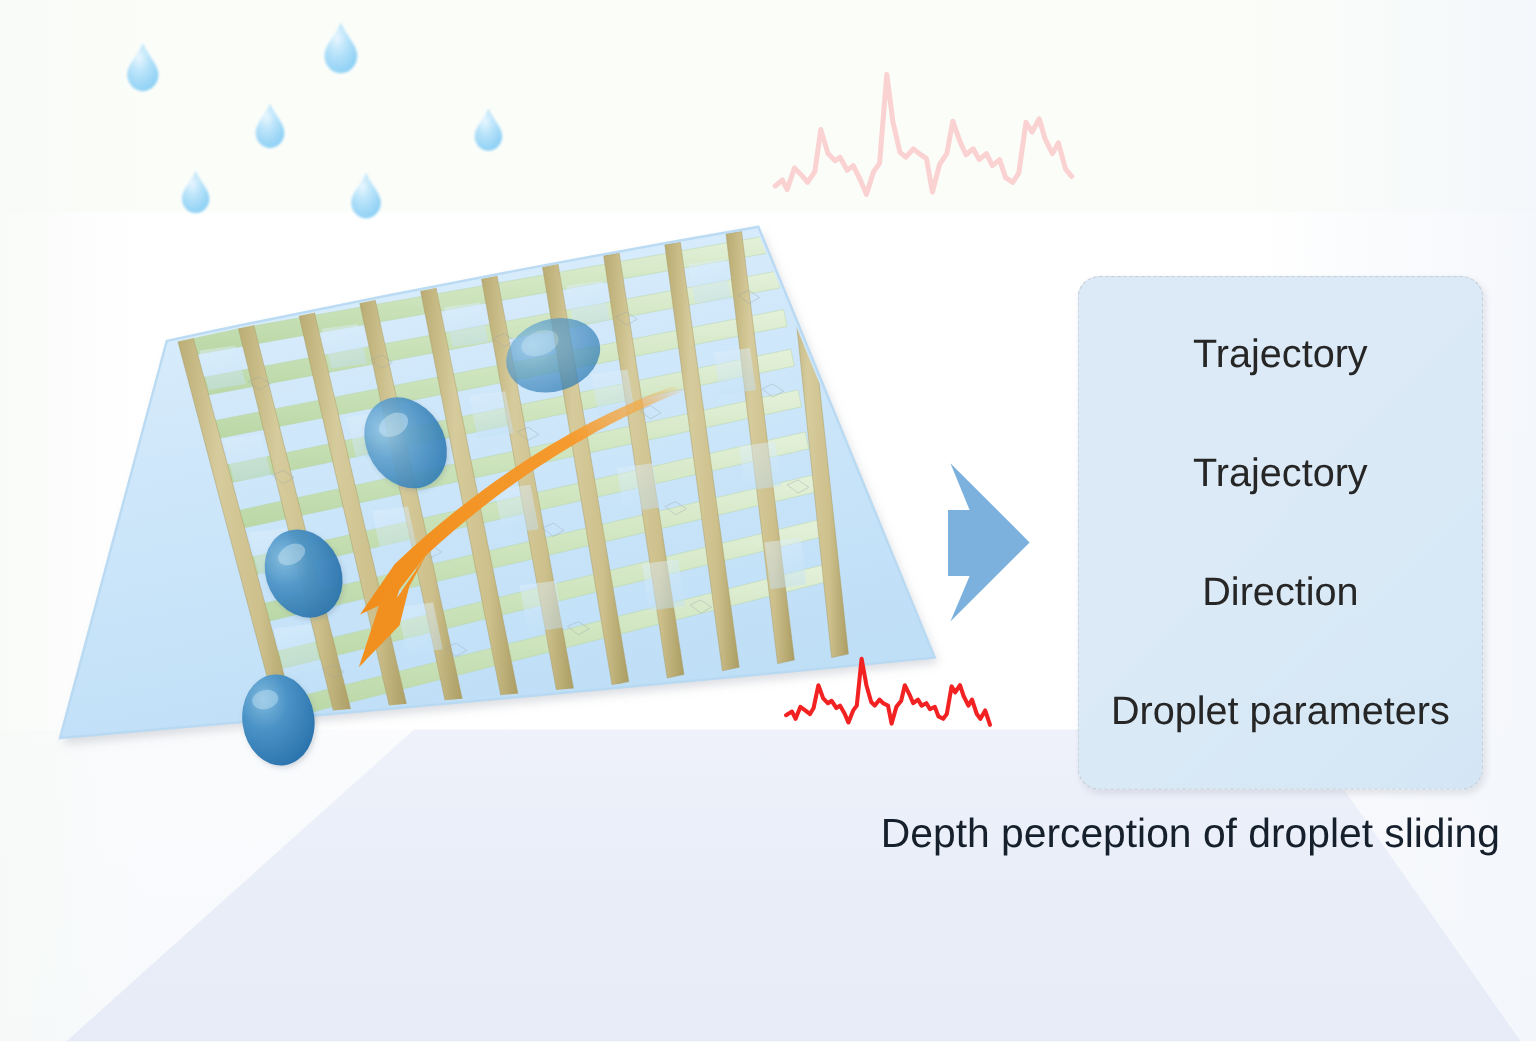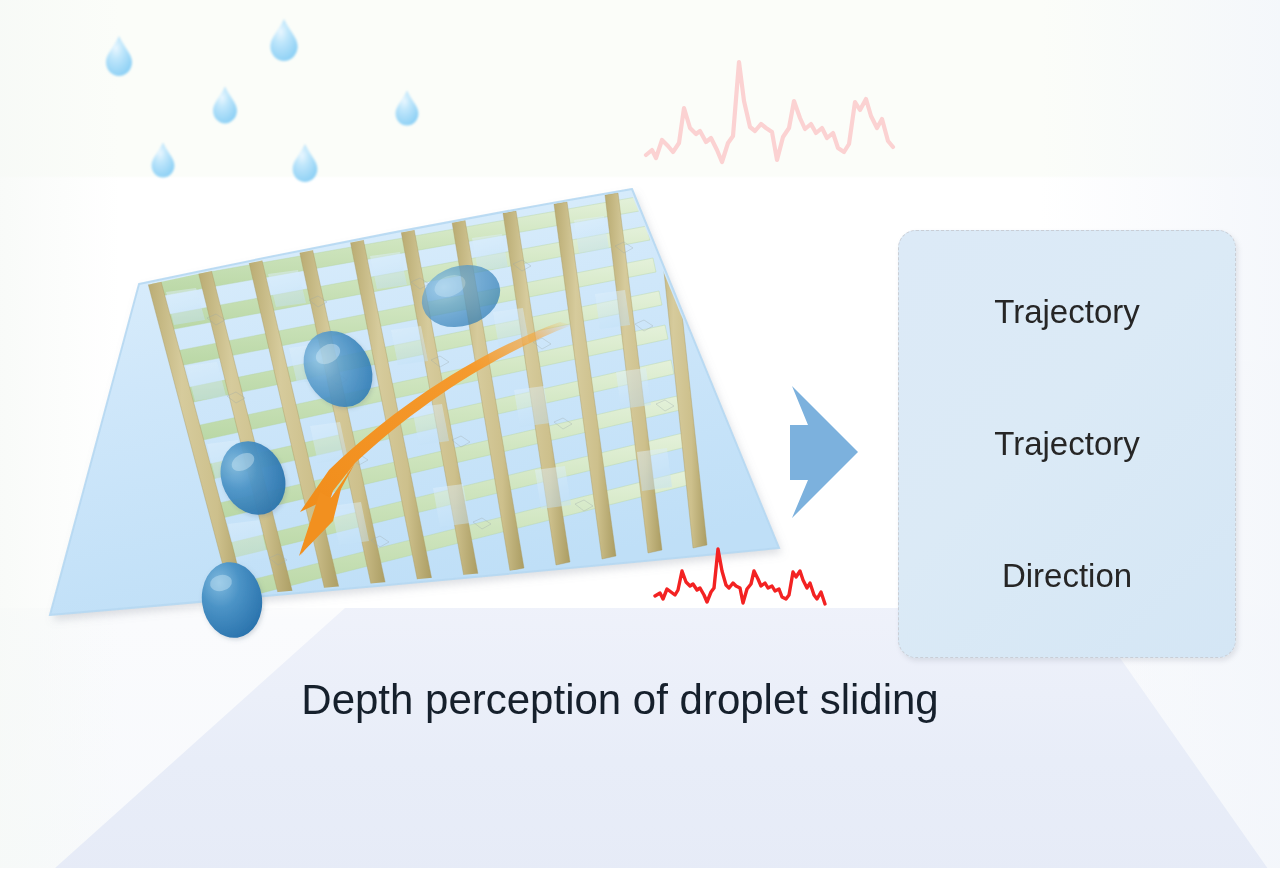--- a/index.html
+++ b/index.html
@@ -62,22 +62,22 @@
     line-height: 1;
     white-space: nowrap;
     text-align: center;
     width: 100%;
   }
 
   
   #caption {
     position: absolute;
     left: 0; top: 676px; width: 1260px;
-    text-align: center;
-    font-size: 42px;
+    text-align: right;
+    font-size: 34px;
     color: #16202c;
     white-space: nowrap;
   }
   #caption-inner { display: inline-block; transform: translateX(-10px); }
 </style>
 </head>
 <body>
 
 <div id="scene">
 
@@ -303,19 +303,20 @@
   </svg>
 
   <svg class="layer" width="1280" height="886">
     <polyline points="655,596 660,593 663,599 667,589 671,592 675,595 678,590 682,571 686,582 690,586 693,584 697,590 700,588 704,595 707,602 711,592 714,588 718,549 722,571 726,585 729,588 733,583 736,586 740,588 743,603 747,589 751,584 754,571 758,579 761,586 765,583 768,588 772,586 775,591 779,589 782,597 786,599 789,595 793,572 796,577 800,571 803,580 807,588 810,583 814,595 817,599 821,592 825,604" fill="none" stroke="#f32222" stroke-width="3.4" stroke-linecap="round" stroke-linejoin="round"></polyline>
   </svg>
 
   <div id="info-panel">
     <div class="panel-item">Trajectory</div>
     <div class="panel-item">Trajectory</div>
     <div class="panel-item">Direction</div>
+    <div class="panel-item">Droplet parameters</div>
   </div>
 
   <div id="caption">
     <span id="caption-inner">Depth perception of droplet sliding</span>
   </div>
 
 </div>
 
 </body></html>

